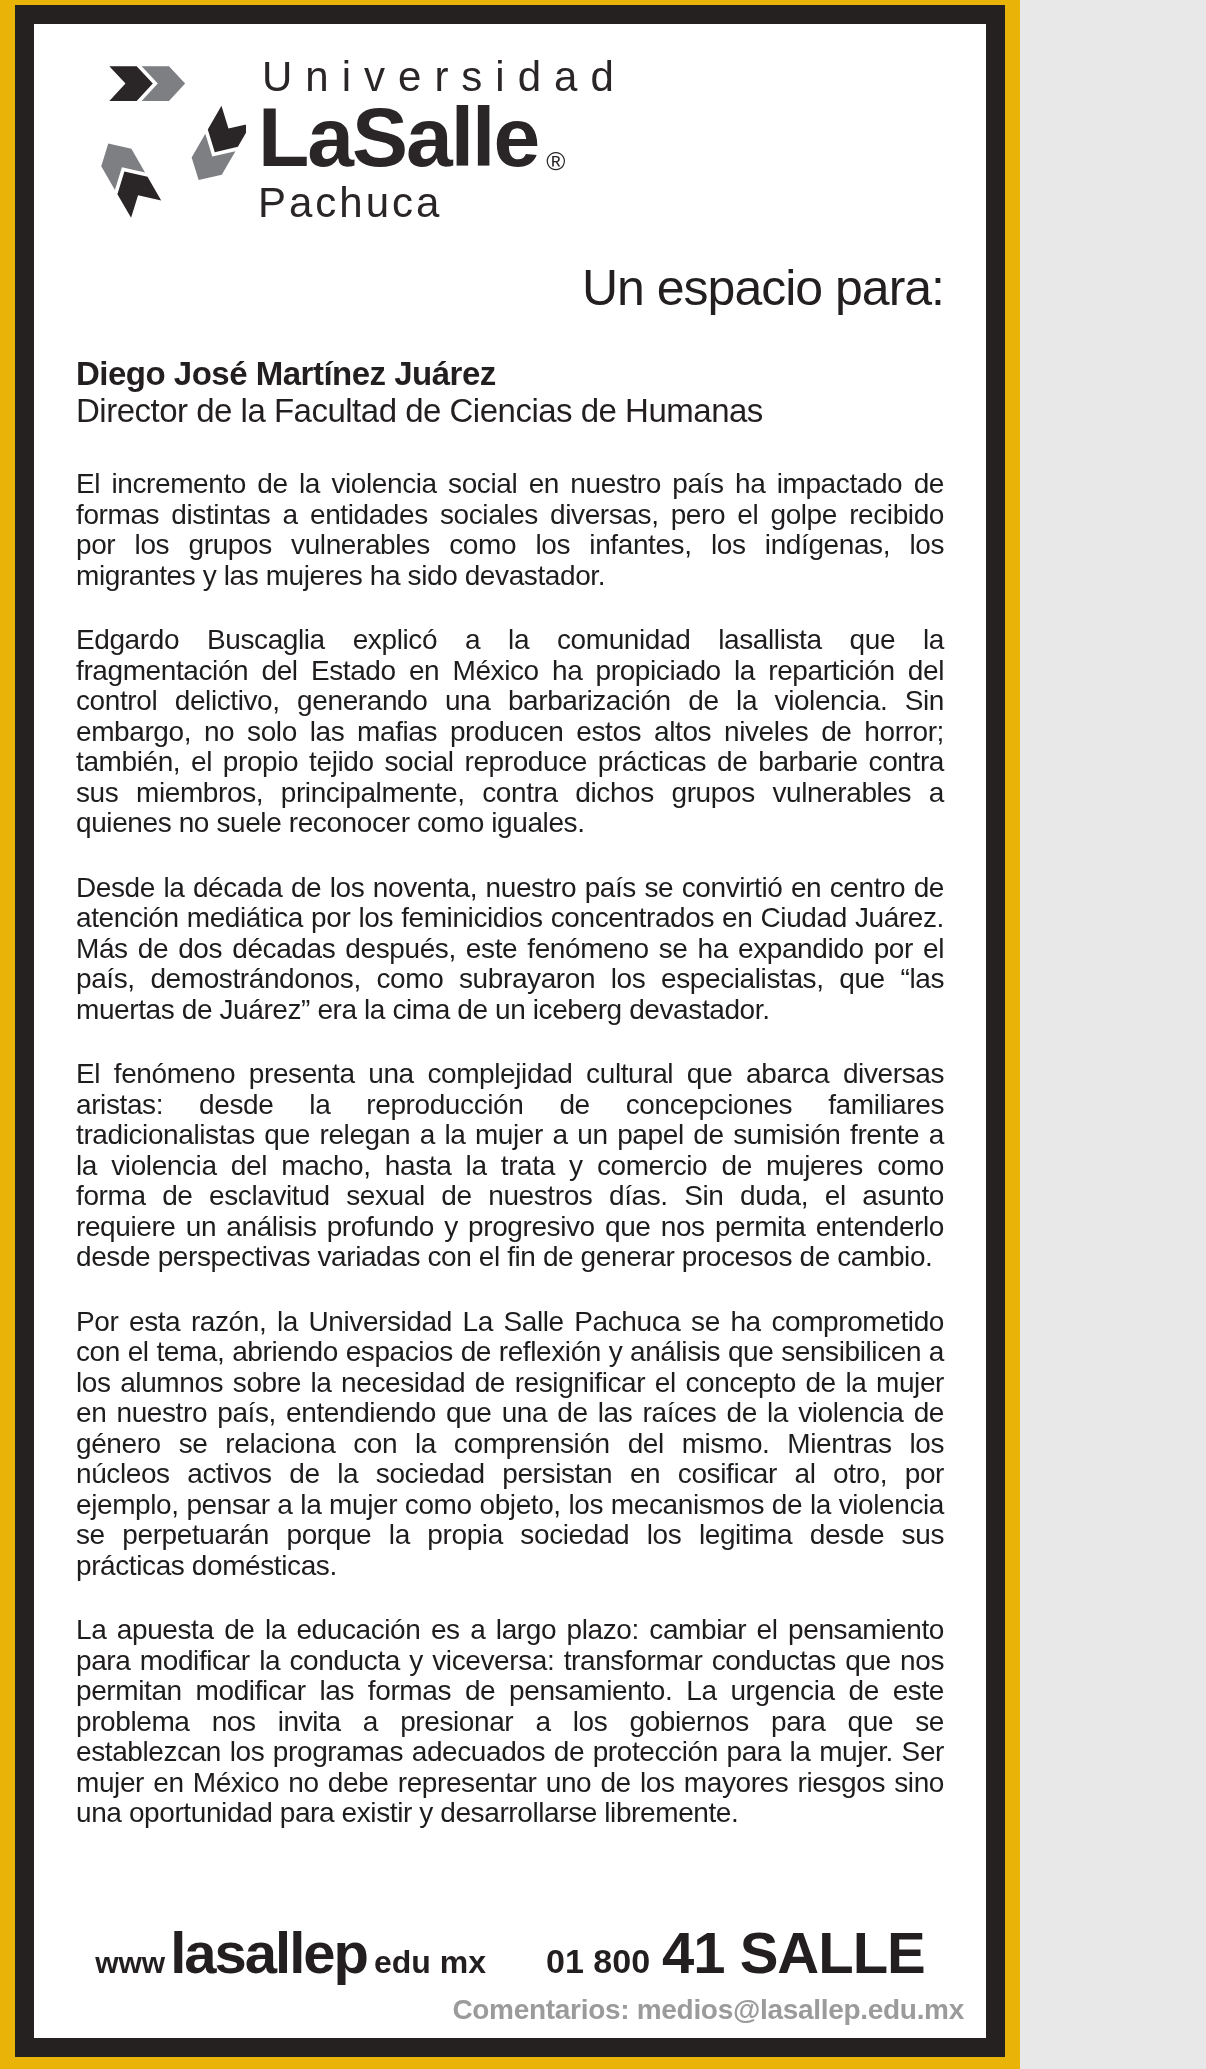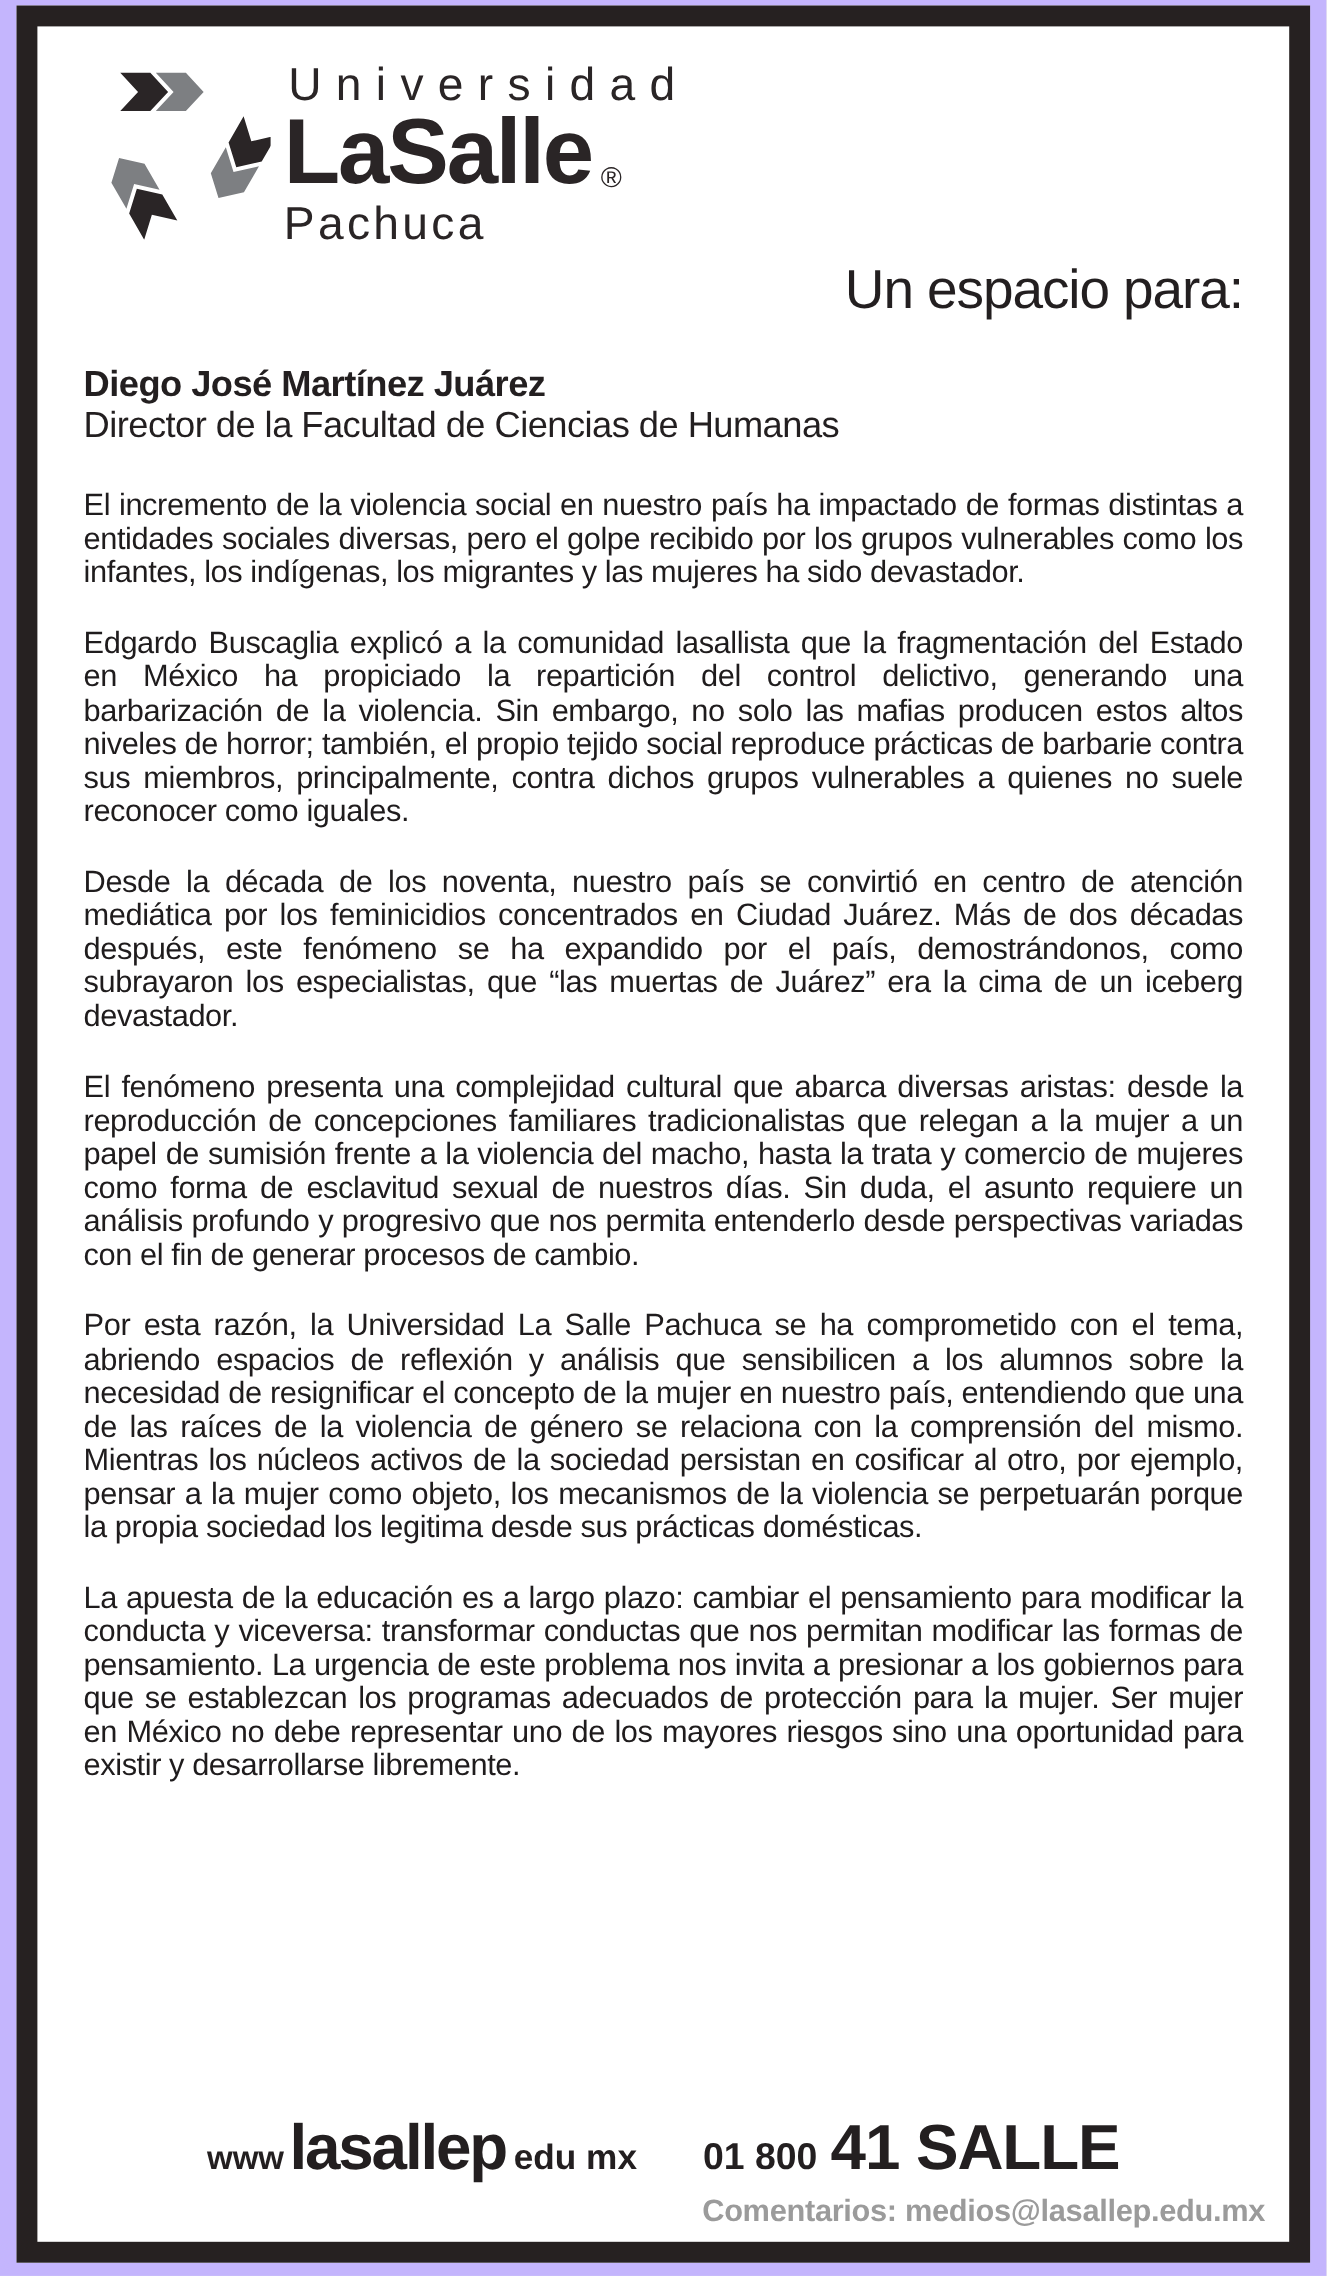--- a/index.html
+++ b/index.html
@@ -1,20 +1,20 @@
 <!DOCTYPE html>
 <html><head>
 <meta charset="utf-8">
 <style>
   html, body { margin: 0; padding: 0; background: #e8e8e8; }
   .page {
     position: relative;
-    width: 1206px;
+    width: 1020px;
     height: 2069px;
-    background: #c4b5fd;
+    background: #eab308;
     font-family: "Liberation Sans", sans-serif;
     color: #231f20;
     overflow: hidden;
   }
   .frame {
     position: absolute;
     left: 15px; right: 15px; top: 5px; bottom: 12px;
     border: 19px solid #262121;
     background: #ffffff;
   }
@@ -36,21 +36,21 @@
   .logo-wordmark-row { display: flex; align-items: flex-end; line-height: 1; }
   .logo-wordmark {
     font-size: 84px; font-weight: 700; letter-spacing: -2px;
     color: #2a2526; line-height: 0.95;
   }
   .registered { font-size: 26px; margin-left: 8px; color: #2a2526; position: relative; top: -4px; }
   .logo-campus { font-size: 42px; font-weight: 400; letter-spacing: 3px; color: #2a2526; line-height: 1.1; margin-top: 2px; }
 
   
   .kicker {
-    margin-top: 11px;
+    margin-top: 36px;
     text-align: right;
     font-size: 50px;
     line-height: 1.05;
     color: #231f20;
     letter-spacing: -1px;
   }
   .title {
     margin: 4px 0 0 0;
     font-size: 93px;
     font-weight: 400;

